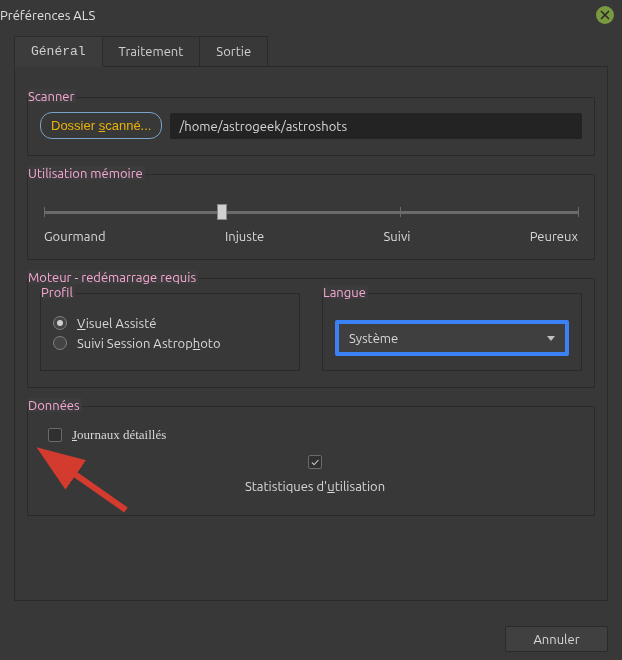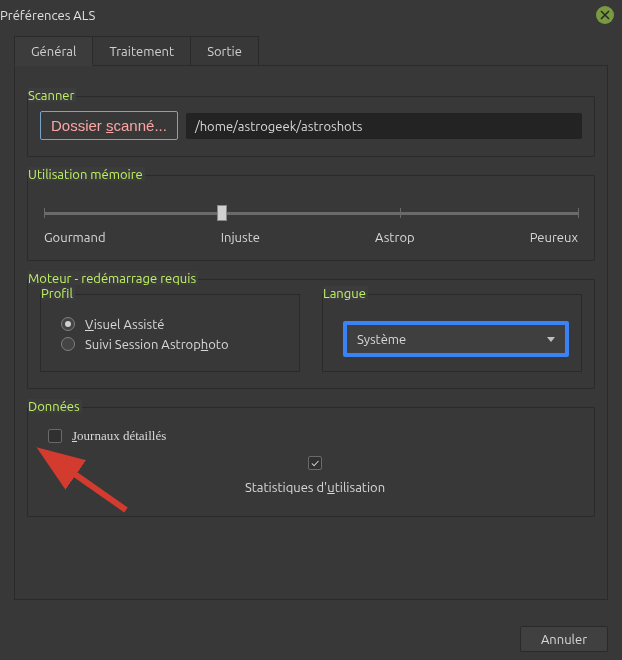--- a/index.html
+++ b/index.html
@@ -53,20 +53,21 @@
     cursor: pointer;
     margin-right: 0;
   }
   .tab + .tab { margin-left: -1px; }
   .tab.active {
     background: #3c3c3c;
     position: relative;
     z-index: 2;
     border-bottom: 1px solid #3c3c3c;
     margin-bottom: -1px;
+    font-family: Liberation Mono, monospace;
   }
   .tabpanel {
     border: 1px solid #2a2a2a;
     border-top: none;
     padding: 12px 12px 16px 12px;
     min-height: 534px;
   }
   
   .group {
     border: 1px solid #2a2a2a;
@@ -74,32 +75,32 @@
     padding: 14px 12px 16px 12px;
     margin-top: 18px;
     position: relative;
   }
   .group-title {
     position: absolute;
     top: -9px; left: 0;
     background: #3c3c3c;
     padding: 0 2px 0 0;
     font-size: 13px;
-    color: #bef264;
+    color: #f9a8d4;
   }
   
   .row { display: flex; align-items: center; gap: 8px; }
   .btn-outline {
     border: 1px solid #7aa3c7;
     background: transparent;
-    color: #fca5a5;
+    color: #eab308;
     padding: 5px 10px;
-    font-size: 15px;
-    cursor: pointer;
-    border-radius: 2px;
+    font-size: 13px;
+    cursor: pointer;
+    border-radius: 12px;
   }
   .btn-outline .u { text-decoration: underline; }
   .path-field {
     flex: 1;
     background: #232323;
     border: 1px solid #232323;
     color: #d8d8d8;
     padding: 5px 8px;
     font-size: 13px;
     border-radius: 2px;
@@ -140,21 +141,21 @@
     display: flex;
     justify-content: space-between;
     font-size: 13px;
     color: #d8d8d8;
     margin-top: 4px;
   }
   
   .engine-inner { display: flex; gap: 22px; }
   .subgroup {
     border: 1px solid #2a2a2a;
-    padding: 16px 12px 14px 20px;
+    padding: 16px 12px 14px 12px;
     position: relative;
     flex: 1;
   }
   .radio-row, .check-row {
     display: flex; align-items: center; gap: 10px;
     margin: 6px 0;
     cursor: pointer;
   }
   .radio {
     width: 14px; height: 14px;
@@ -205,21 +206,21 @@
   .footer {
     position: absolute;
     bottom: 8px; right: 14px;
     display: flex; gap: 10px;
   }
   .btn {
     background: #404040;
     border: 1px solid #2a2a2a;
     color: #d8d8d8;
     padding: 5px 0;
-    width: 88px;
+    width: 103px;
     text-align: center;
     font-size: 13px;
     cursor: pointer;
     border-radius: 2px;
   }
   
   .arrow-layer {
     position: absolute;
     left: 0; top: 0;
     pointer-events: none;
@@ -265,21 +266,21 @@
             <div class="slider-tick" style="left:0%"></div>
             <div class="slider-tick" style="left:33.33%"></div>
             <div class="slider-tick" style="left:66.66%"></div>
             <div class="slider-tick" style="left:100%"></div>
           </div>
           <div id="mem-handle" class="slider-handle" style="left: 33.3333%;"></div>
         </div>
         <div class="slider-labels">
           <span>Gourmand</span>
           <span>Injuste</span>
-          <span>Astrop</span>
+          <span>Suivi</span>
           <span>Peureux</span>
         </div>
       </div>
     </div>
 
     <div class="group">
       <span class="group-title">Moteur - redémarrage requis</span>
       <div class="engine-inner">
         <div class="subgroup">
           <span class="group-title">Profil</span>

